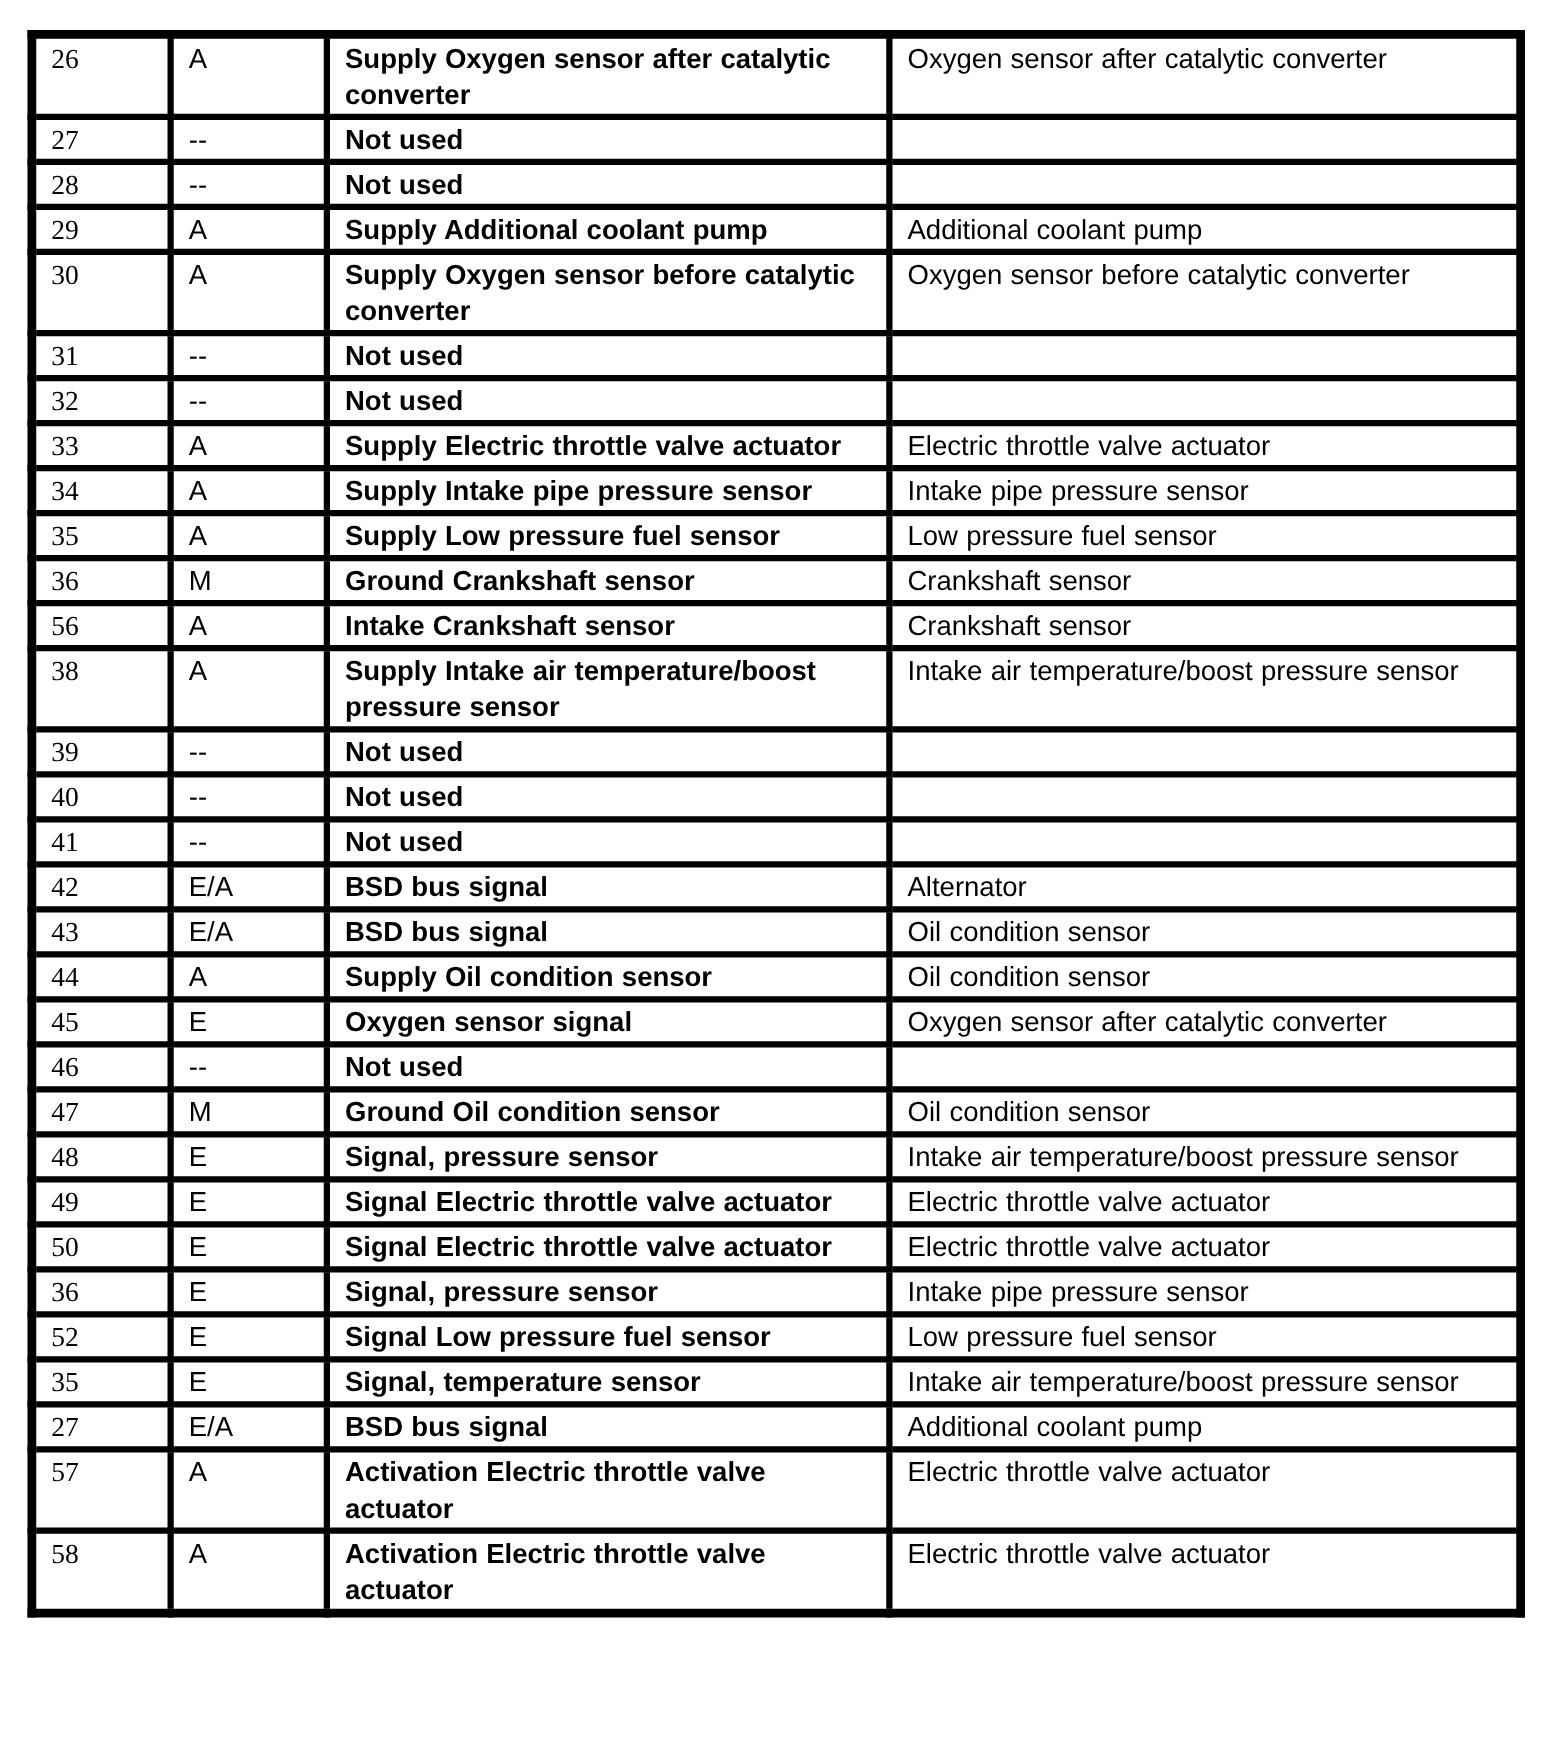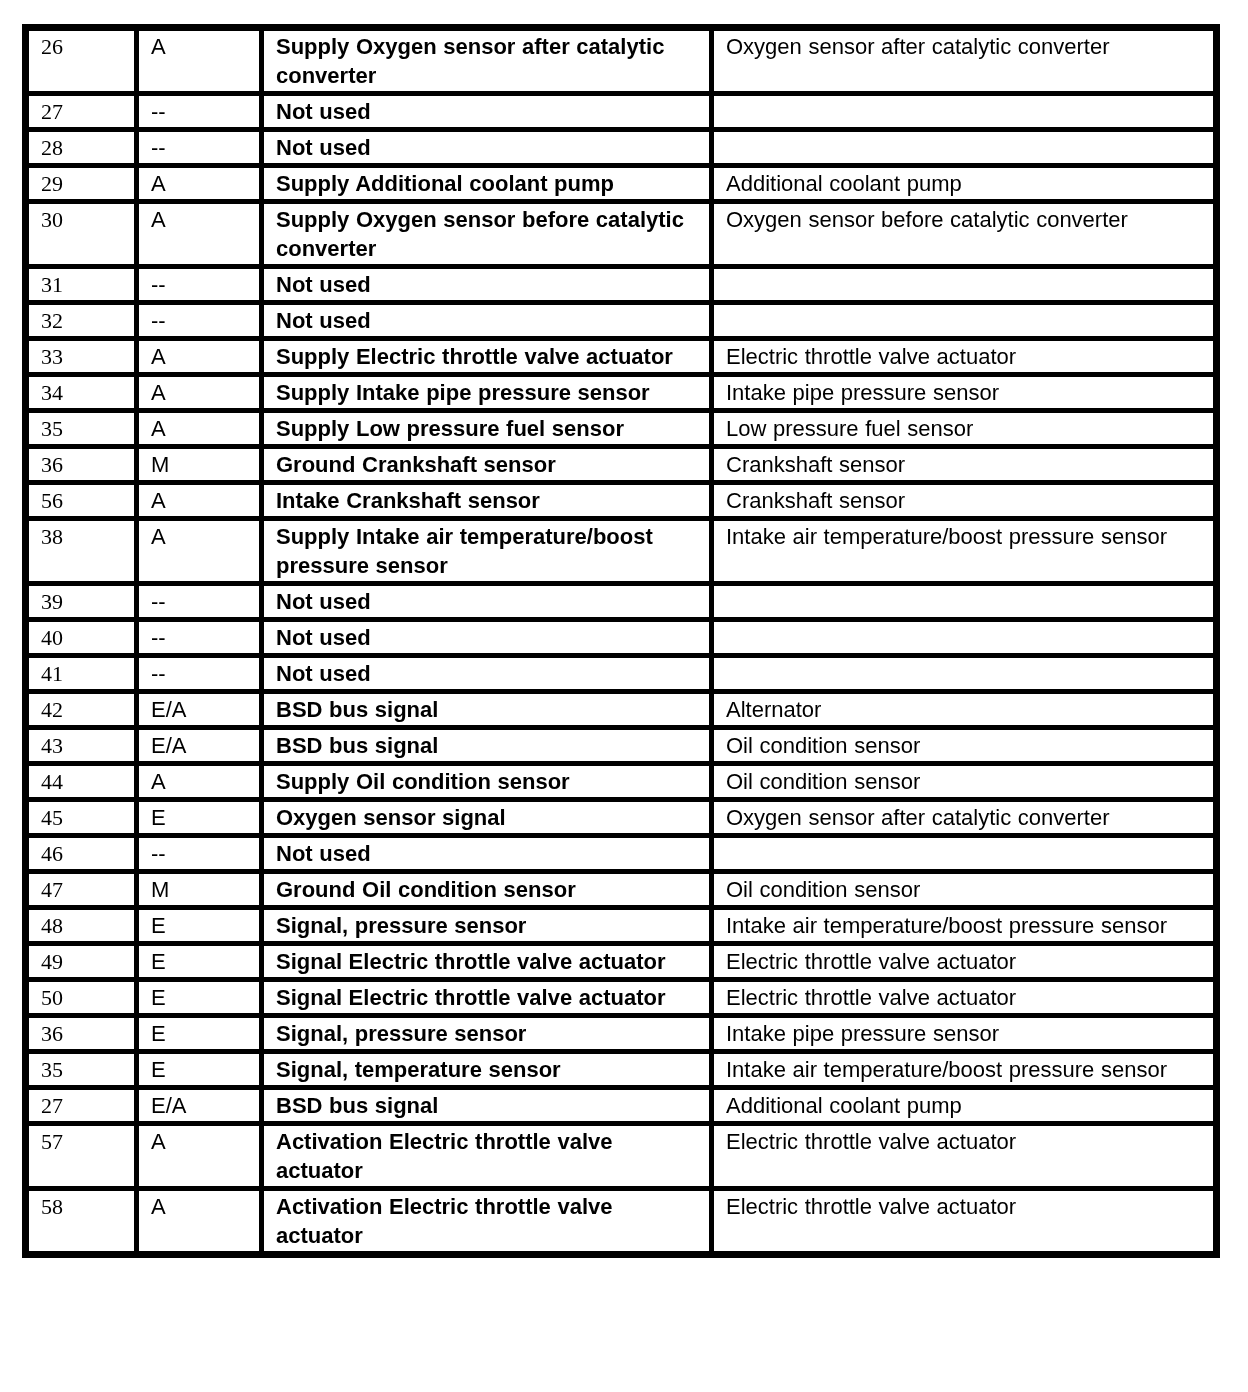--- a/index.html
+++ b/index.html
@@ -207,20 +207,26 @@
     <td class="col-desc">Signal Electric throttle valve actuator</td>
     <td class="col-comp">Electric throttle valve actuator</td>
   </tr>
         <tr>
     <td class="col-pin">36</td>
     <td class="col-type">E</td>
     <td class="col-desc">Signal, pressure sensor</td>
     <td class="col-comp">Intake pipe pressure sensor</td>
   </tr>
         <tr>
+    <td class="col-pin">52</td>
+    <td class="col-type">E</td>
+    <td class="col-desc">Signal Low pressure fuel sensor</td>
+    <td class="col-comp">Low pressure fuel sensor</td>
+  </tr>
+        <tr>
     <td class="col-pin">35</td>
     <td class="col-type">E</td>
     <td class="col-desc">Signal, temperature sensor</td>
     <td class="col-comp">Intake air temperature/boost pressure sensor</td>
   </tr>
         <tr>
     <td class="col-pin">27</td>
     <td class="col-type">E/A</td>
     <td class="col-desc">BSD bus signal</td>
     <td class="col-comp">Additional coolant pump</td>

